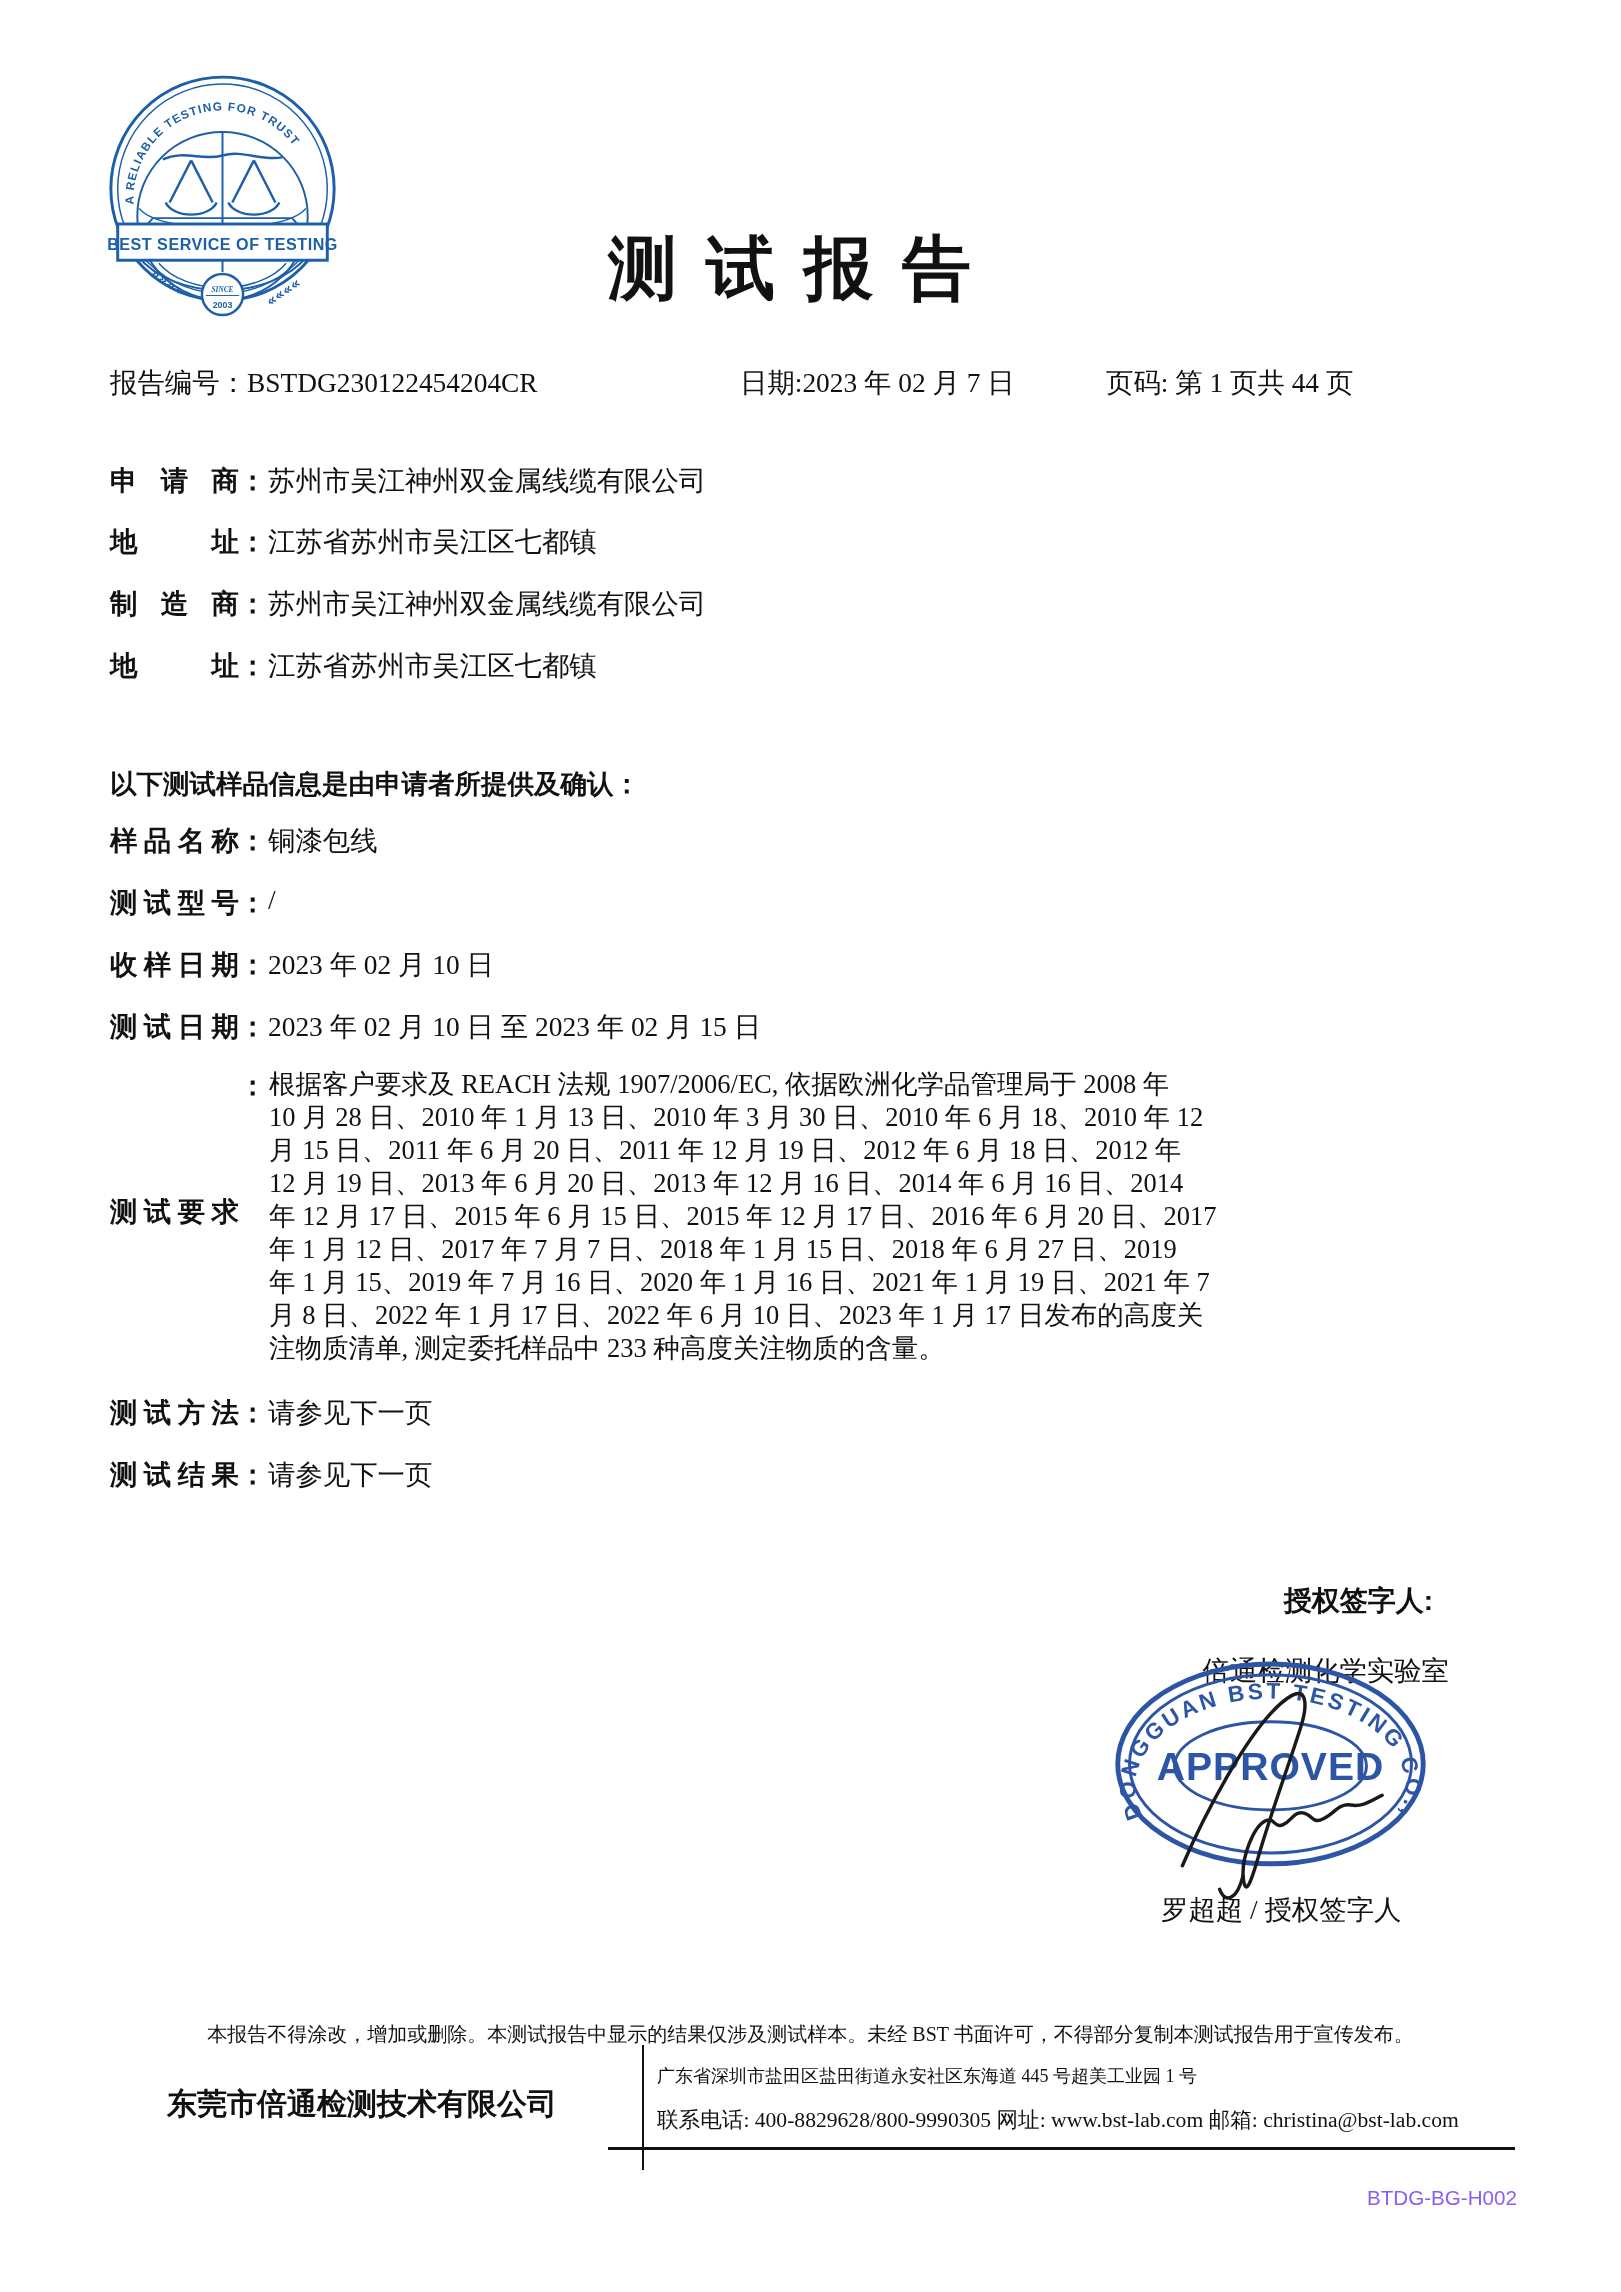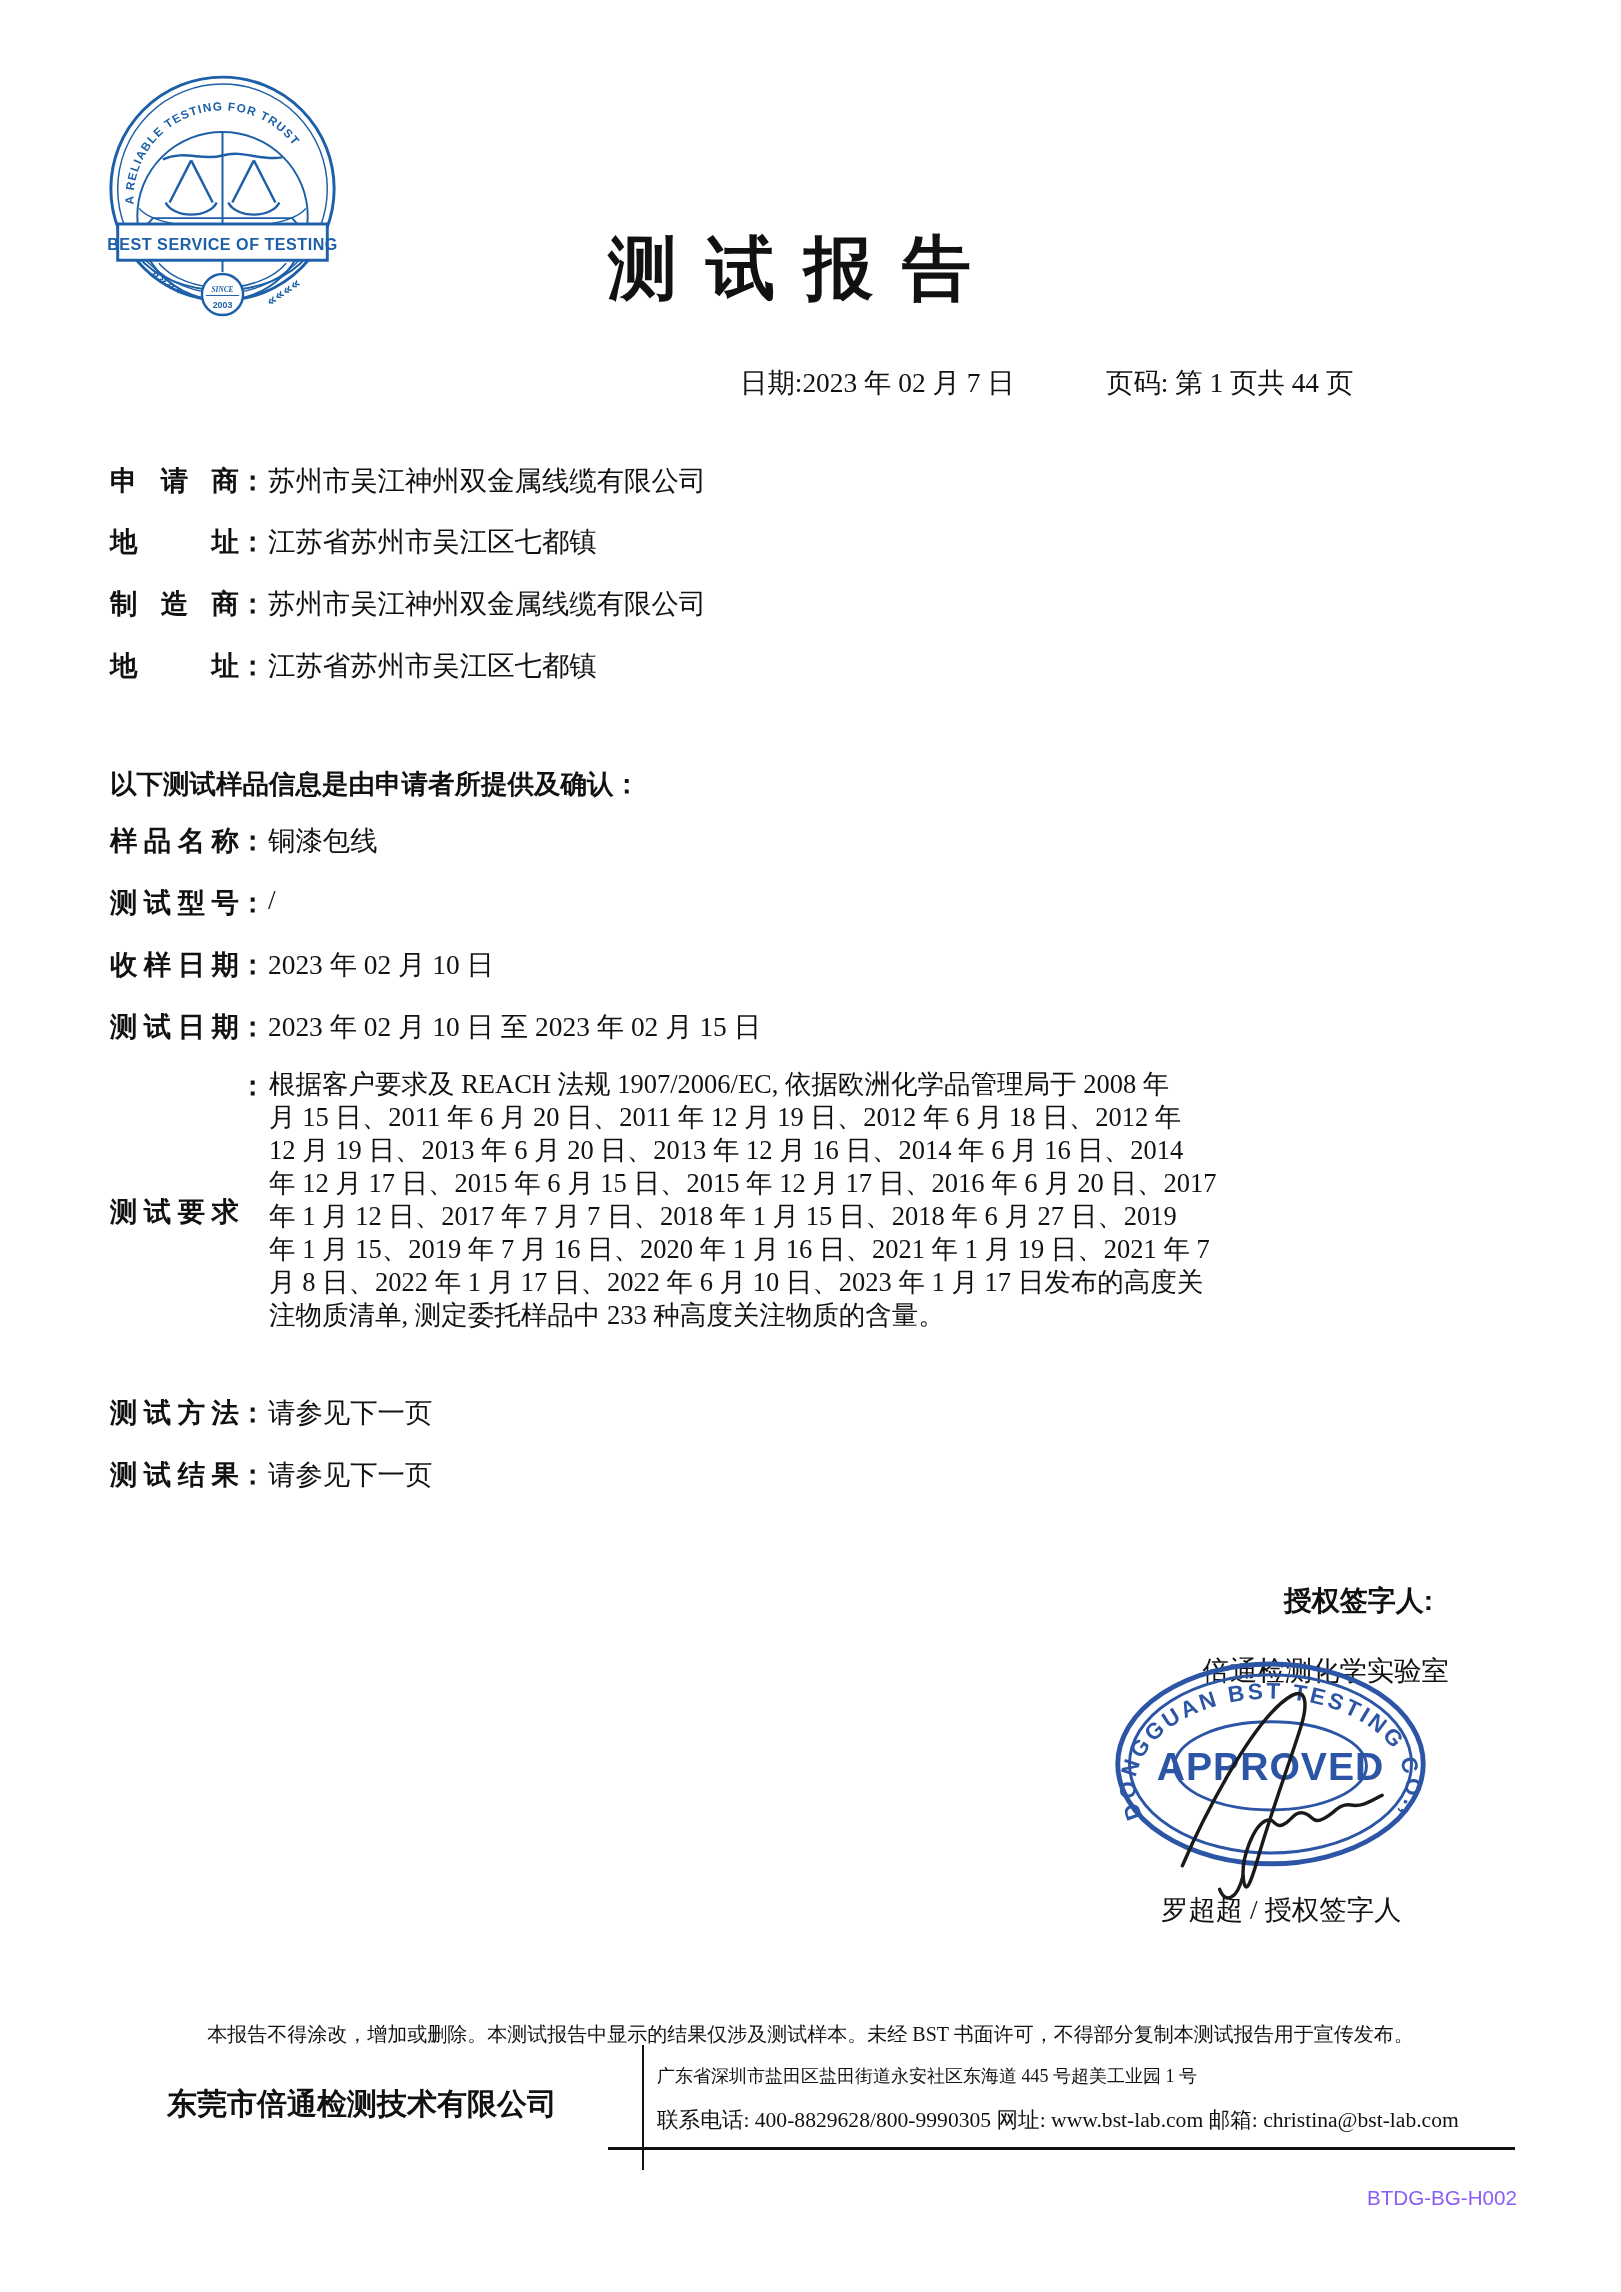--- a/index.html
+++ b/index.html
@@ -49,20 +49,23 @@
     </text>
     <text x="121" y="185" text-anchor="middle" font-family="Liberation Sans, sans-serif" font-size="16.5" font-weight="bold" fill="#1d5fa8" letter-spacing="0.5">BEST SERVICE OF TESTING</text>
     <text x="46" y="210" font-family="DejaVu Sans, sans-serif" font-size="15" font-weight="bold" fill="#1d5fa8" transform="rotate(35 46 210)">»»»»</text>
     <text x="156" y="222" font-family="DejaVu Sans, sans-serif" font-size="15" font-weight="bold" fill="#1d5fa8" transform="rotate(-35 196 210)">««««</text>
     <text x="121" y="227" text-anchor="middle" font-family="Liberation Serif, serif" font-size="7.5" font-style="italic" font-weight="bold" fill="#1d5fa8">SINCE</text>
     <text x="121" y="244" text-anchor="middle" font-family="Liberation Sans, sans-serif" font-size="9" font-weight="bold" fill="#1d5fa8">2003</text>
   </svg>
 
   <div class="abs title" style="left:608px;top:223px;">测试报告</div>
 
+  <div class="metagrp" style="left:110px;top:365px;">
+    <span>报告编号</span><span>：</span><span>BSTDG230122454204CR</span>
+  </div>
   <div class="metagrp" style="left:740px;top:365px;">
     <span>日期:</span><span>2023 年 02 月 7 日</span>
   </div>
   <div class="metagrp" style="left:1106px;top:365px;">
     <span>页码:</span>&nbsp;<span>第 1 页共 44 页</span>
   </div>
 
   <div class="frow" style="top:463px;">
     <span class="flabel">申请商</span>
     <span class="fcolon">：</span>
@@ -104,20 +107,21 @@
   <div class="frow" style="top:1009px;">
     <span class="flabel">测试日期</span>
     <span class="fcolon">：</span>
     <span class="fval">2023 年 02 月 10 日  至  2023 年 02 月 15 日</span>
   </div>
 
   <div class="abs flabel" style="left:110px;top:1194px;">测试要求</div>
   <div class="abs fcolon" style="left:239px;top:1068px;">：</div>
   <div class="abs" style="left:269px;top:1068px;">
     <div class="reqline">根据客户要求及 REACH 法规 1907/2006/EC, 依据欧洲化学品管理局于 2008 年</div>
+    <div class="reqline">10 月 28 日、2010 年 1 月 13 日、2010 年 3 月 30 日、2010 年 6 月 18、2010 年 12</div>
     <div class="reqline">月 15 日、2011 年 6 月 20 日、2011 年 12 月 19 日、2012 年 6 月 18 日、2012 年</div>
     <div class="reqline">12 月 19 日、2013 年 6 月 20 日、2013 年 12 月 16 日、2014 年 6 月 16 日、2014</div>
     <div class="reqline">年 12 月 17 日、2015 年 6 月 15 日、2015 年 12 月 17 日、2016 年 6 月 20 日、2017</div>
     <div class="reqline">年 1 月 12 日、2017 年 7 月 7 日、2018 年 1 月 15 日、2018 年 6 月 27 日、2019</div>
     <div class="reqline">年 1 月 15、2019 年 7 月 16 日、2020 年 1 月 16 日、2021 年 1 月 19 日、2021 年 7</div>
     <div class="reqline">月 8 日、2022 年 1 月 17 日、2022 年 6 月 10 日、2023 年 1 月 17 日发布的高度关</div>
     <div class="reqline">注物质清单, 测定委托样品中 233 种高度关注物质的含量。</div>
   </div>
 
   <div class="frow" style="top:1395px;">

